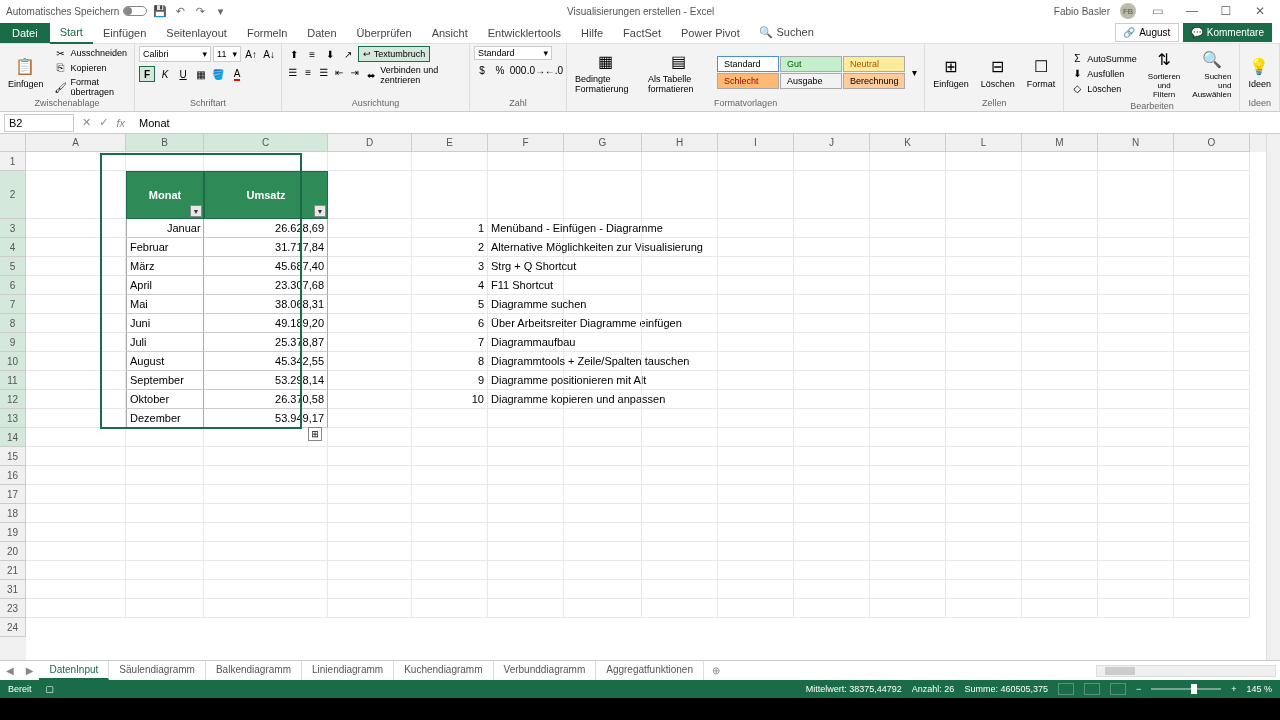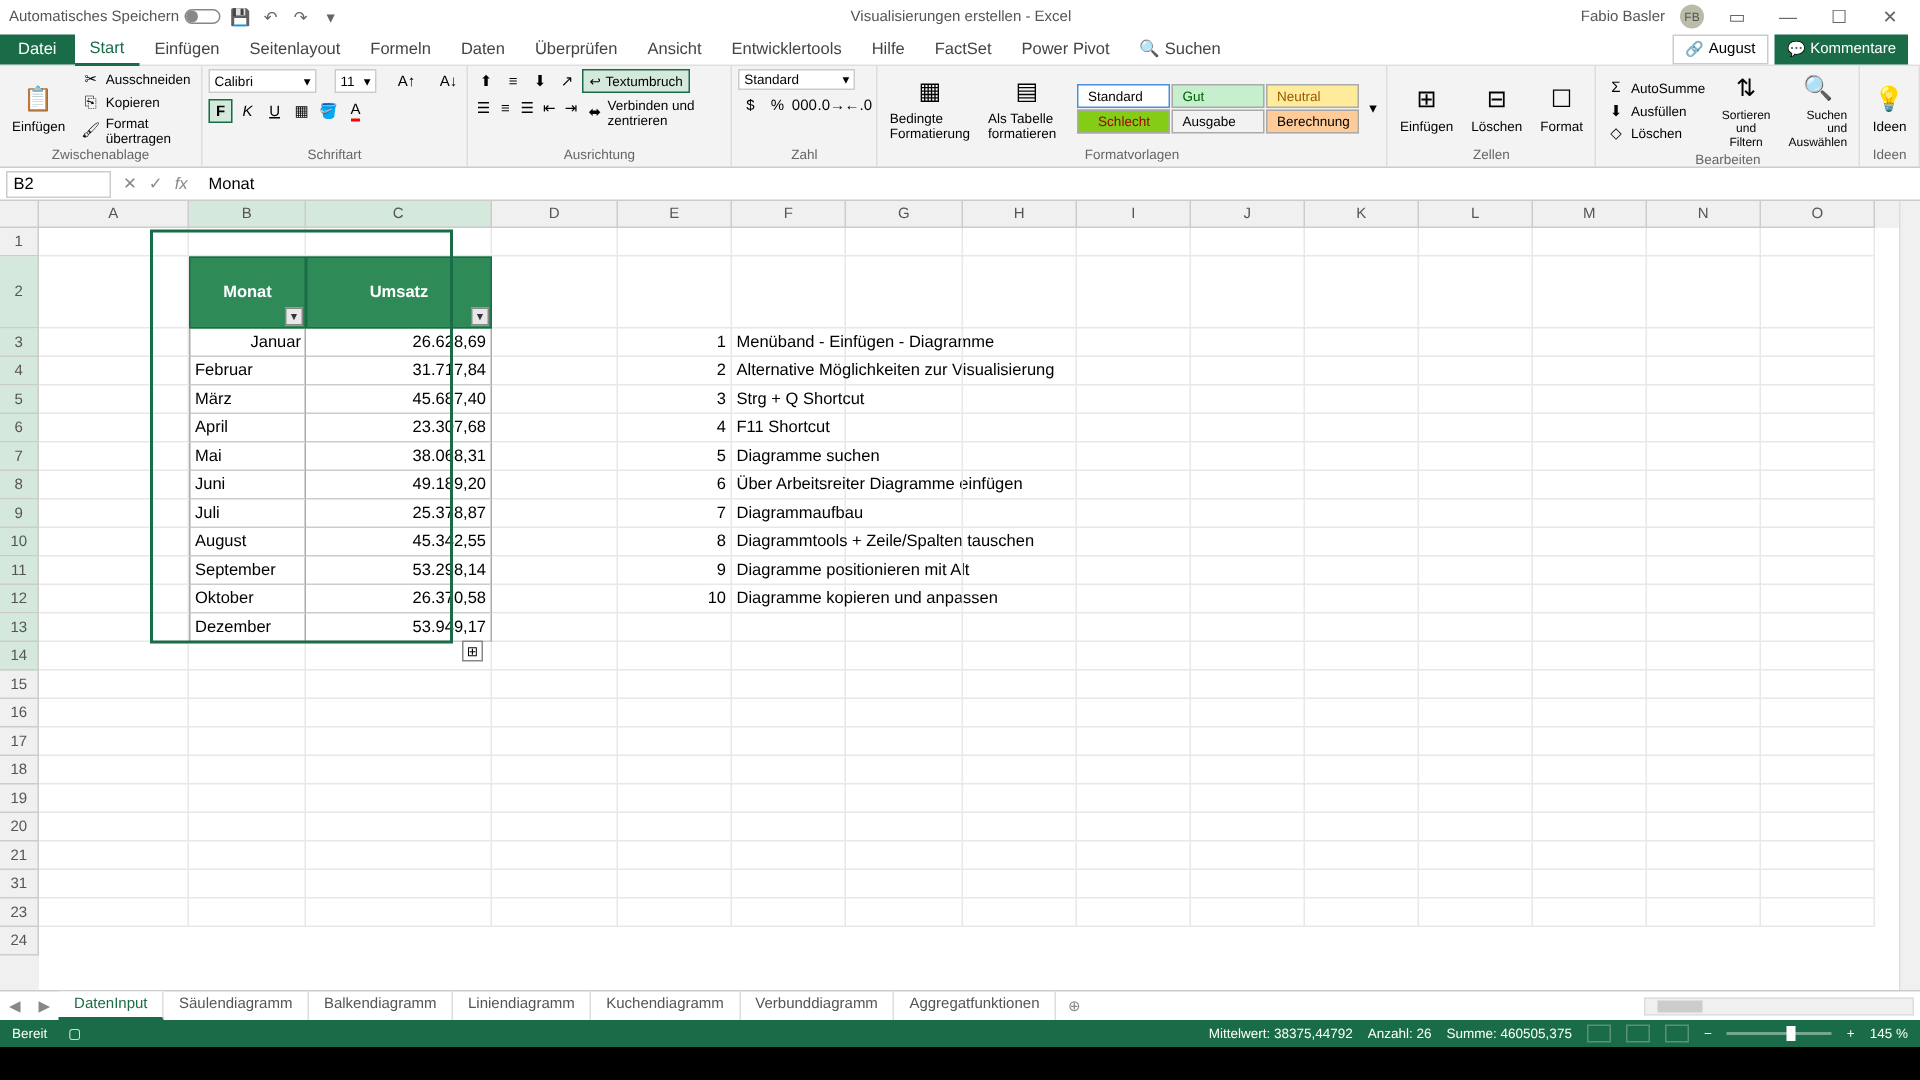--- a/index.html
+++ b/index.html
@@ -32,30 +32,30 @@
 .ribbon { height: 68px; background: #f3f3f3; display: flex; border-bottom: 1px solid #ccc; font-size: 9px; }
 .group { border-right: 1px solid #ddd; padding: 2px 4px; display: flex; flex-direction: column; }
 .group-body { flex: 1; display: flex; align-items: center; gap: 4px; }
 .group-label { text-align: center; color: #666; font-size: 9px; padding-bottom: 1px; }
 .big-btn { display: flex; flex-direction: column; align-items: center; gap: 2px; padding: 2px 4px; cursor: pointer; }
 .big-btn .icon { width: 20px; height: 22px; display: flex; align-items: center; justify-content: center; font-size: 16px; }
 .small-btns { display: flex; flex-direction: column; gap: 1px; }
 .small-btn { display: flex; align-items: center; gap: 4px; padding: 1px 3px; cursor: pointer; font-size: 9px; }
 .mini-icon { width: 12px; height: 12px; display: inline-flex; align-items: center; justify-content: center; font-size: 10px; }
 .dropdown { border: 1px solid #ccc; background: #fff; padding: 1px 3px; display: flex; align-items: center; justify-content: space-between; }
-.font-row { display: flex; gap: 12px; margin-bottom: 2px; }
+.font-row { display: flex; gap: 2px; margin-bottom: 2px; }
 .btn-row { display: flex; gap: 2px; }
 .tb { width: 16px; height: 16px; border: 1px solid transparent; display: flex; align-items: center; justify-content: center; cursor: pointer; font-size: 10px; }
 .tb.active { background: #d4e8dc; border-color: #1a6b47; }
 .wrap-btn { background: #d4e8dc; border: 1px solid #1a6b47; padding: 2px 4px; display: flex; align-items: center; gap: 3px; font-size: 9px; }
 .style-cell { border: 1px solid #aaa; padding: 2px 6px; font-size: 9px; width: 62px; text-align: left; }
 .style-standard { background: #fff; border: 1px solid #4a90d9; }
 .style-gut { background: #c6efce; color: #006100; }
 .style-neutral { background: #ffeb9c; color: #9c5700; }
-.style-schlecht { background: #84cc16; color: #9c0006; text-align: center; }
+.style-schlecht { background: #fdba74; color: #9c0006; }
 .style-ausgabe { background: #f2f2f2; }
 .style-berechnung { background: #ffcc99; }
 
 
 .formula-bar { height: 22px; background: #fff; border-bottom: 1px solid #ccc; display: flex; align-items: center; font-size: 11px; }
 .name-box { width: 70px; border: 1px solid #ccc; padding: 2px 4px; margin-left: 4px; }
 .fx-area { display: flex; align-items: center; gap: 8px; padding: 0 8px; color: #888; }
 .formula-input { flex: 1; padding: 2px 6px; }
 
 

